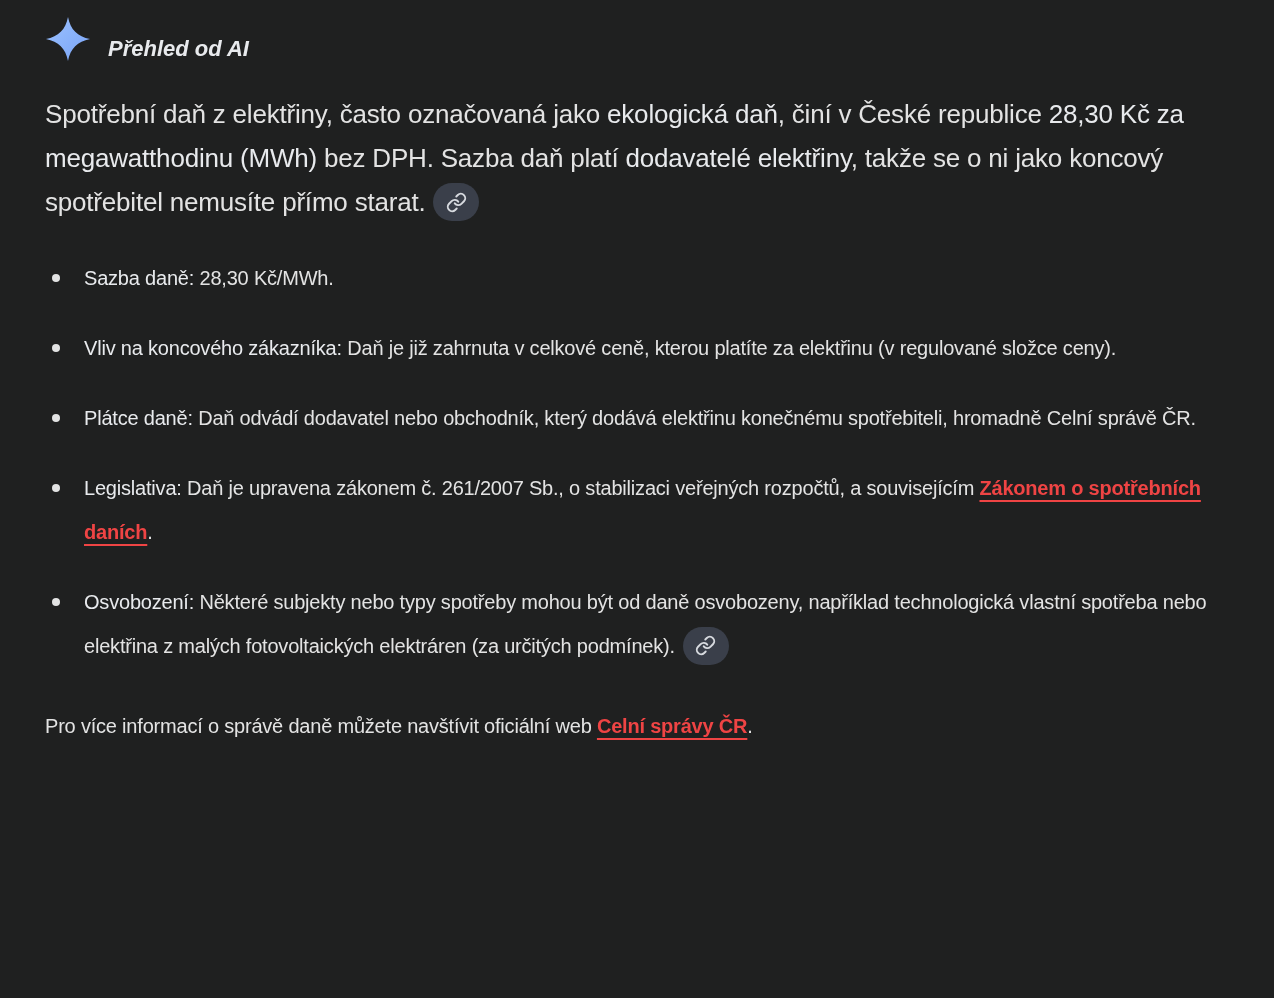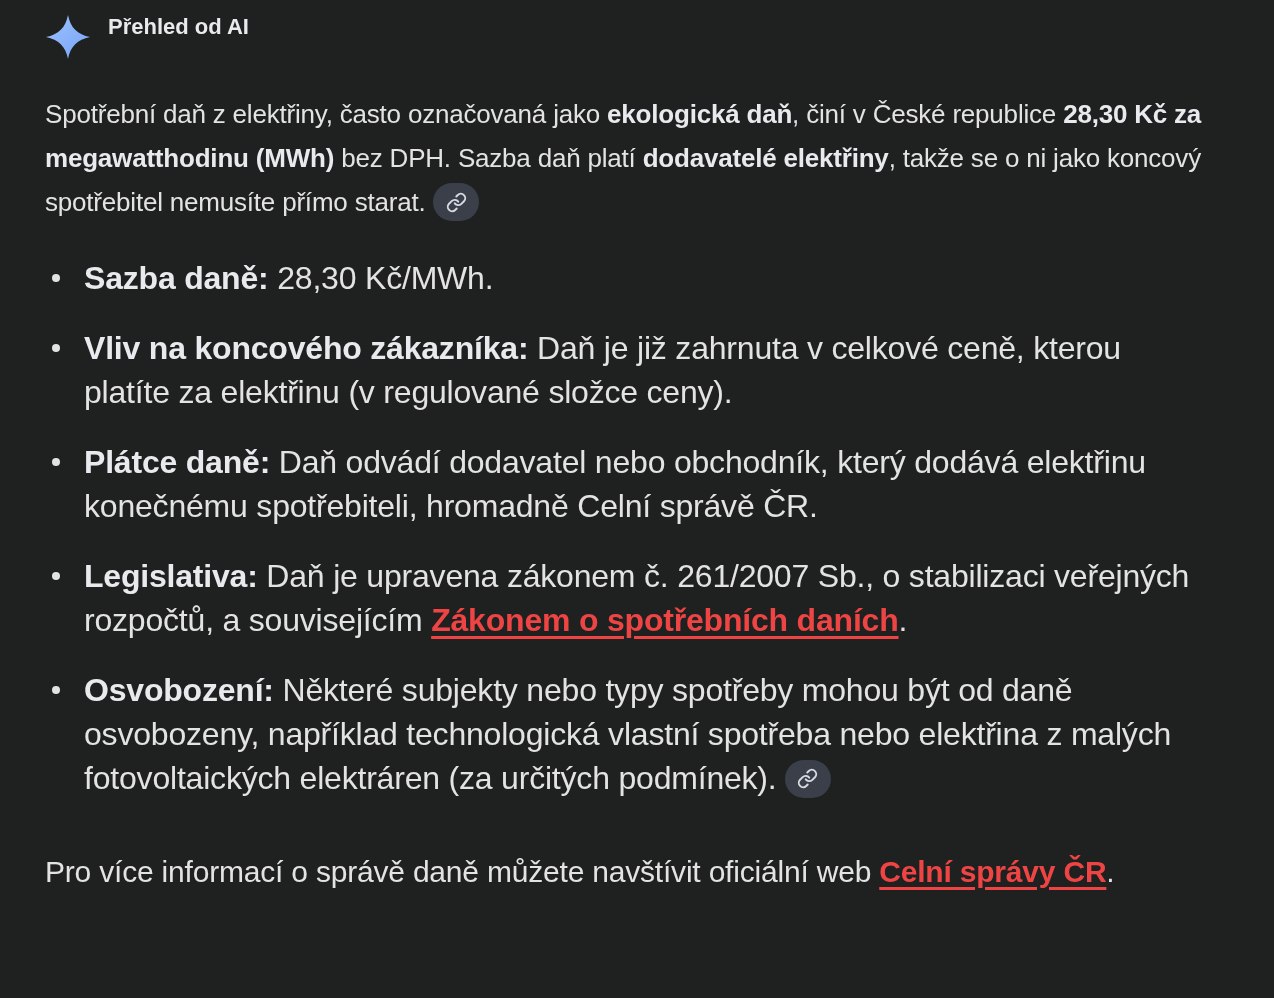--- a/index.html
+++ b/index.html
@@ -10,40 +10,41 @@
     font-family: "Liberation Sans", sans-serif;
     letter-spacing: -0.2px;
   }
   .container {
     padding: 14px 45px 0 45px;
     width: 1274px;
   }
   
   .ai-header {
     display: flex;
-    align-items: flex-start;
+    align-items: flex-end;
     gap: 17px;
     height: 48px;
     margin-bottom: 30px;
+    font-style: italic;
   }
   .sparkle { width: 46px; height: 46px; display: block; }
   .ai-title {
     font-size: 22px;
     font-weight: 600;
     color: #e8eaed;
     letter-spacing: 0;
   }
   
   .intro {
     font-size: 26px;
     line-height: 44px;
     max-width: 1168px;
     font-weight: 400;
   }
-  b { font-weight: 700; color: #e8eaed; }
+  b { font-weight: 400; color: #e8eaed; }
   
   .chip {
     display: inline-flex;
     align-items: center;
     justify-content: center;
     width: 46px;
     height: 38px;
     border-radius: 19px;
     border: none;
     background: #3a3f4a;
@@ -66,21 +67,21 @@
   }
   
   .key-list {
     list-style: none;
     margin-top: 32px;
     max-width: 1168px;
   }
   .key-list li {
     position: relative;
     padding-left: 39px;
-    font-size: 32px;
+    font-size: 20px;
     line-height: 44px;
     margin-bottom: 26px;
   }
   .bullet-dot {
     position: absolute;
     left: 7px;
     top: 18px;
     width: 8px;
     height: 8px;
     border-radius: 50%;
@@ -88,23 +89,23 @@
   }
   a.inline-link {
     color: #ef4444;
     font-weight: 700;
     text-decoration: underline;
     text-underline-offset: 5px;
     cursor: pointer;
   }
   
   .footer-note {
-    font-size: 30px;
+    font-size: 20px;
     line-height: 44px;
-    margin-top: 50px;
+    margin-top: 36px;
     max-width: 1168px;
   }
 </style>
 </head>
 <body>
 
 <div class="container">
 
   <header class="ai-header">
     <svg class="sparkle" viewBox="0 0 48 48" aria-hidden="true">

